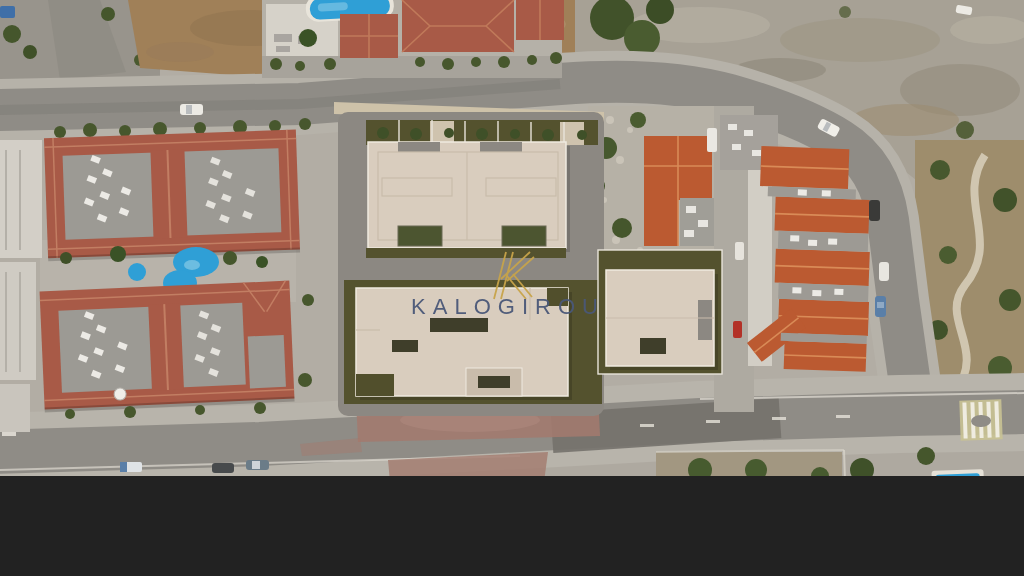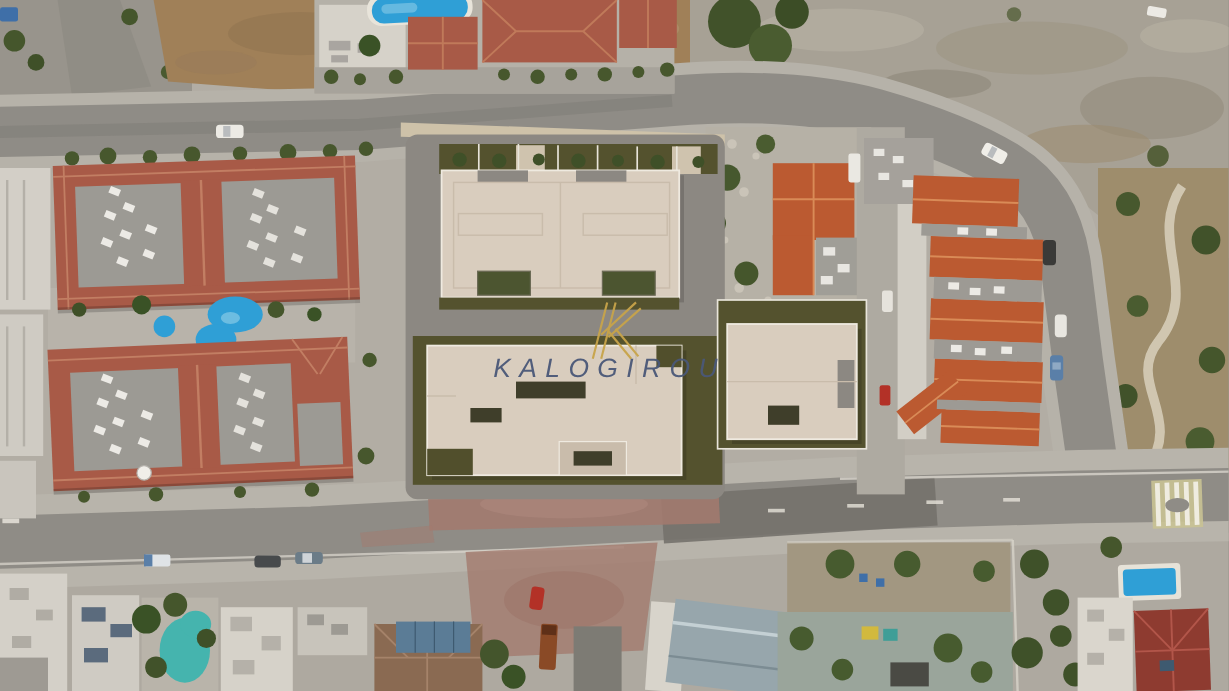--- a/index.html
+++ b/index.html
@@ -1,17 +1,17 @@
 <!DOCTYPE html>
 <html><head>
 <meta charset="utf-8">
 <style>
   html,body{margin:0;padding:0;background:#222;}
-  .stage{position:relative;width:1024px;height:576px;overflow:hidden;
-         font-family:"Liberation Sans",sans-serif;background:#b2ada4;font-style:italic;}
+  .stage{position:relative;width:1024px;height:476px;overflow:hidden;
+         font-family:"Liberation Sans",sans-serif;background:#b2ada4;}
   svg{display:block}
   text{font-family:"Liberation Sans",sans-serif;}
 </style>
 </head>
 <body>
 
 <div class="stage">
 <svg width="1024" height="576" viewBox="0 0 1024 576">
 
   <g>

